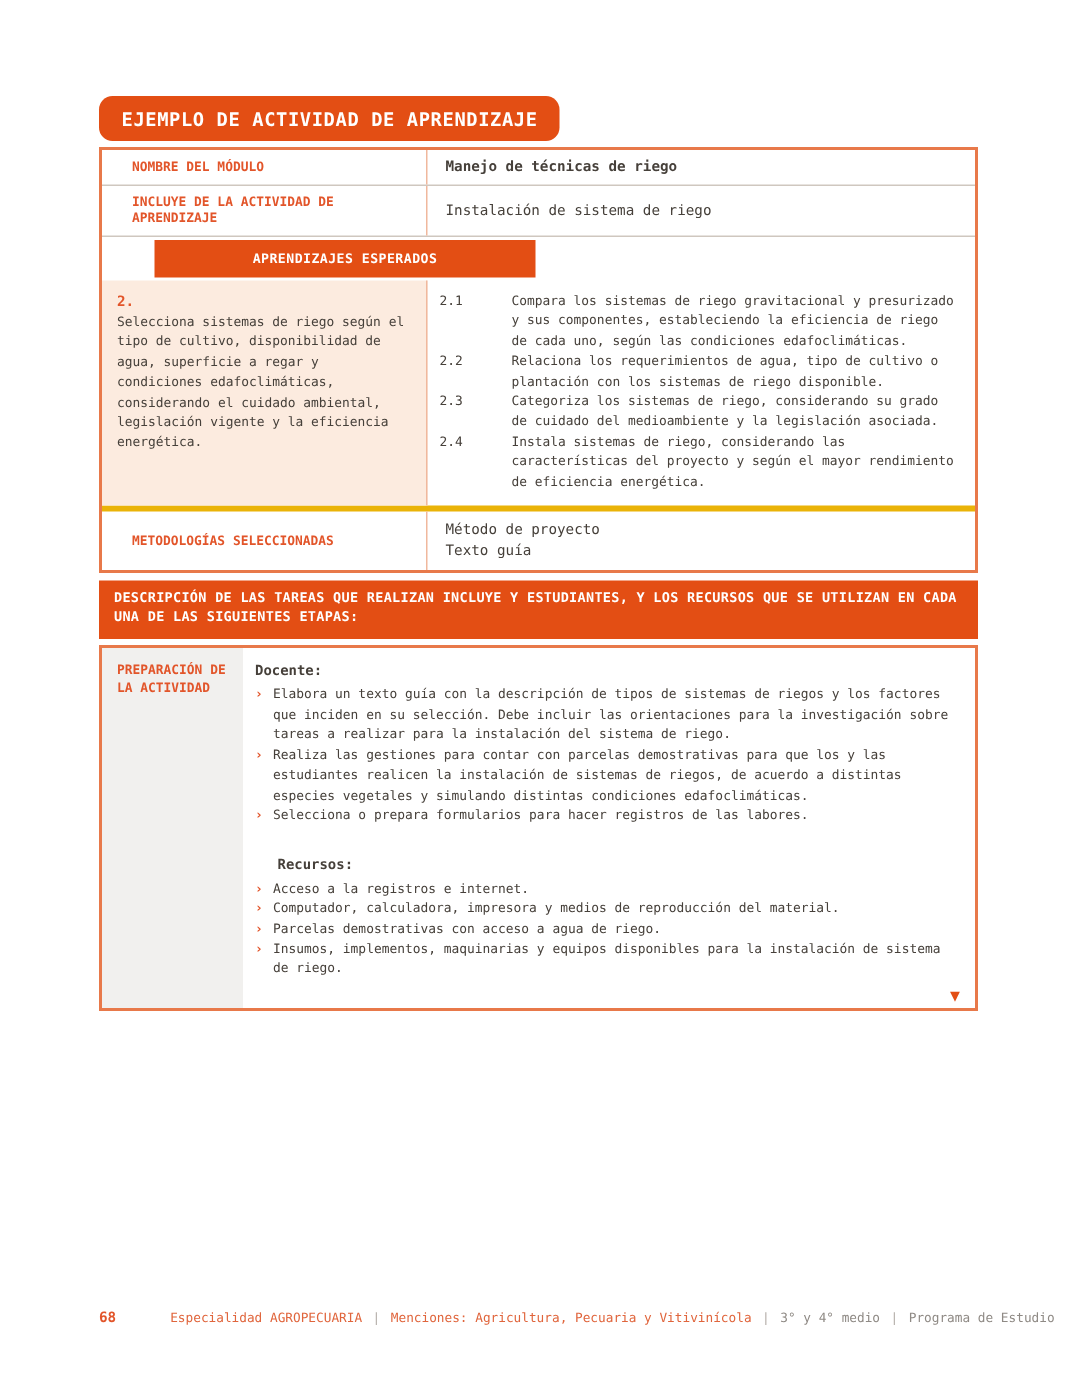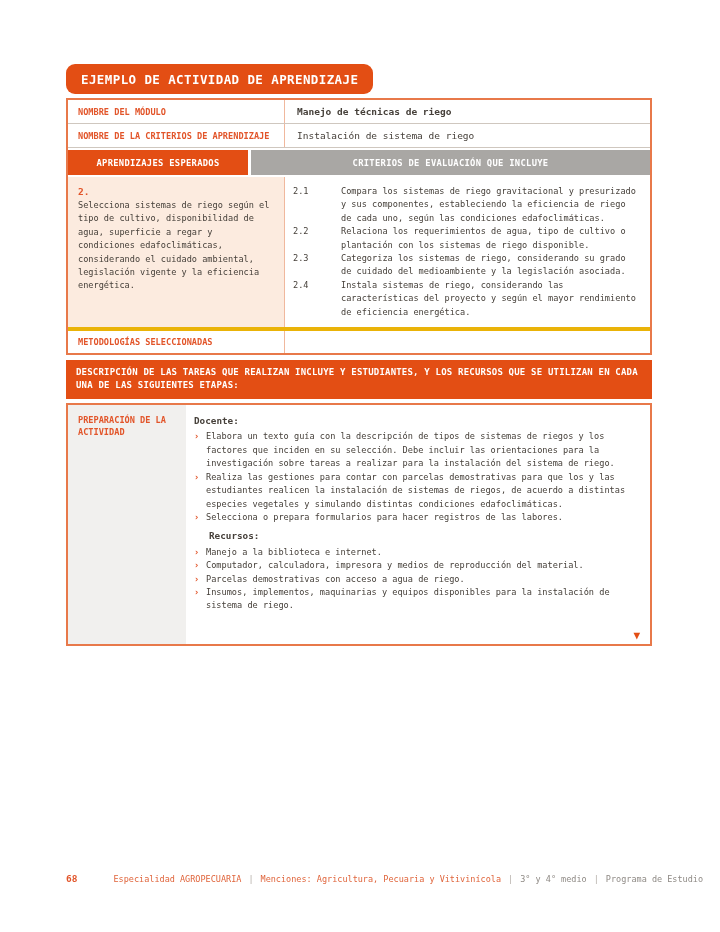--- a/index.html
+++ b/index.html
@@ -17,33 +17,33 @@
     font-size:12.5px; font-weight:bold; letter-spacing:.4px;
     padding:8px 15px 7px; border-radius:9px; margin-bottom:4px;
   }
 
   
   .info-table { border:2px solid #e8794a; }
   .info-row { display:flex; align-items:stretch; border-bottom:1px solid #cfc7bf; }
   .info-row.no-bottom { border-bottom:none; }
   .info-row.top-line { border-top:4px solid #eab308; }
   .cell-label {
-    width:217px; flex:none; padding:6px 6px 5px 10px;
+    width:217px; flex:none; padding:6px 6px 5px 20px;
     color:#e2552a; font-size:8.6px; font-weight:bold; line-height:11px;
     border-right:1px solid #f0b89d; display:flex; align-items:center;
   }
   .cell-value { flex:1; padding:6px 8px 5px 12px; color:#46403a; font-size:9.5px; line-height:12px; display:flex; flex-direction:column; justify-content:center; }
   .cell-value.bold { font-weight:bold; }
 
   .head-row { display:flex; gap:3px; margin:2px 0; }
   .head-cell {
     color:#fff; font-weight:bold; font-size:8.8px; letter-spacing:.3px;
     text-align:center; padding:8px 4px 7px;
   }
-  .head-left { width:180px; flex:none; background:#e34e14; }
+  .head-left { width:254px; flex:none; background:#e34e14;margin-left:35px; }
   .head-right { flex:1; background:#a9a7a4; }
 
   .main-row { display:flex; align-items:stretch; }
   .ae-cell {
     width:217px; flex:none; background:#fcebdf; border-right:1px solid #f0b89d;
     padding:8px 10px 8px 10px;
   }
   .ae-num { color:#e2552a; font-weight:bold; font-size:9.5px; line-height:13px; }
   .ae-text { color:#46403a; font-size:8.6px; line-height:13.4px; margin-top:1px; }
   .ce-cell { flex:1; padding:8px 10px 8px 8px; }
@@ -59,27 +59,27 @@
     font-weight:bold; font-size:9px; line-height:13px; letter-spacing:.2px;
     padding:6px 10px 7px;
   }
 
   
   .stage-box {
     margin-top:4px; border:2px solid #e8794a; display:flex; align-items:stretch;
     min-height:243px; position:relative; background:#fff;
   }
   .stage-label {
-    width:118px; flex:none; background:#f1f0ee;
+    width:94px; flex:none; background:#f1f0ee;
     color:#e2552a; font-weight:bold; font-size:8.6px; line-height:12px;
     padding:9px 6px 8px 10px;
   }
   .stage-content { flex:1; padding:8px 14px 18px 8px; }
   .group-heading { color:#46403a; font-weight:bold; font-size:9.3px; line-height:13.4px; margin:1px 0 3px; }
-  .group-heading.second { margin-top:5px;padding-left:15px; }
+  .group-heading.second { margin-top:19px;padding-left:15px; }
   .bullet-item { display:flex; color:#46403a; font-size:8.6px; line-height:13.4px; }
   .bullet-marker { width:12px; flex:none; color:#e2552a; font-weight:bold; }
   .bullet-text { flex:1; }
   .continuation-arrow {
     position:absolute; right:10px; bottom:3px;
     color:#e34e14; font-size:11px; line-height:11px;
   }
 
   
   .footer {
@@ -99,28 +99,27 @@
   <div class="badge">EJEMPLO DE ACTIVIDAD DE APRENDIZAJE</div>
 
   <div class="info-table">
 
     <div class="info-row">
       <div class="cell-label">NOMBRE DEL MÓDULO</div>
       <div class="cell-value bold">Manejo de técnicas de riego</div>
     </div>
 
     <div class="info-row">
-      <div class="cell-label">NOMBRE DE LA CRITERIOS DE APRENDIZAJE</div>
+      <div class="cell-label">INCLUYE DE LA ACTIVIDAD DE APRENDIZAJE</div>
       <div class="cell-value">Instalación de sistema de riego</div>
     </div>
 
 
     <div class="head-row">
       <div class="head-cell head-left">APRENDIZAJES ESPERADOS</div>
-      <div class="head-cell head-right">CRITERIOS DE EVALUACIÓN QUE INCLUYE</div>
     </div>
 
     <div class="main-row">
       <div class="ae-cell">
         <div class="ae-num">2.</div>
         <div class="ae-text">Selecciona sistemas de riego según el tipo de cultivo, disponibilidad de agua, superficie a regar y condiciones edafoclimáticas, considerando el cuidado ambiental, legislación vigente y la eficiencia energética.</div>
       </div>
       <div class="ce-cell">
         <div class="ce-item">
           <span class="ce-num">2.1</span>
@@ -136,20 +135,24 @@
         </div>
         <div class="ce-item">
           <span class="ce-num">2.4</span>
           <span class="ce-text">Instala sistemas de riego, considerando las características del proyecto y según el mayor rendimiento de eficiencia energética.</span>
         </div>
       </div>
     </div>
 
     <div class="info-row no-bottom top-line">
       <div class="cell-label">METODOLOGÍAS SELECCIONADAS</div>
+      <div class="cell-value method-value">
+        <span>Método de proyecto</span>
+        <span>Texto guía</span>
+      </div>
     </div>
 
   </div>
 
   <div class="banner">DESCRIPCIÓN DE LAS TAREAS QUE REALIZAN INCLUYE Y ESTUDIANTES, Y LOS RECURSOS QUE SE UTILIZAN EN CADA UNA DE LAS SIGUIENTES ETAPAS:</div>
 
   <div class="stage-box">
     <div class="stage-label">PREPARACIÓN DE LA ACTIVIDAD</div>
     <div class="stage-content">
 
@@ -165,21 +168,21 @@
       </div>
       <div class="bullet-item">
         <span class="bullet-marker">›</span>
         <span class="bullet-text">Selecciona o prepara formularios para hacer registros de las labores.</span>
       </div>
 
       <div class="group-heading second">Recursos:</div>
 
       <div class="bullet-item">
         <span class="bullet-marker">›</span>
-        <span class="bullet-text">Manejo a la biblioteca e internet.</span>
+        <span class="bullet-text">Acceso a la registros e internet.</span>
       </div>
       <div class="bullet-item">
         <span class="bullet-marker">›</span>
         <span class="bullet-text">Computador, calculadora, impresora y medios de reproducción del material.</span>
       </div>
       <div class="bullet-item">
         <span class="bullet-marker">›</span>
         <span class="bullet-text">Parcelas demostrativas con acceso a agua de riego.</span>
       </div>
       <div class="bullet-item">

